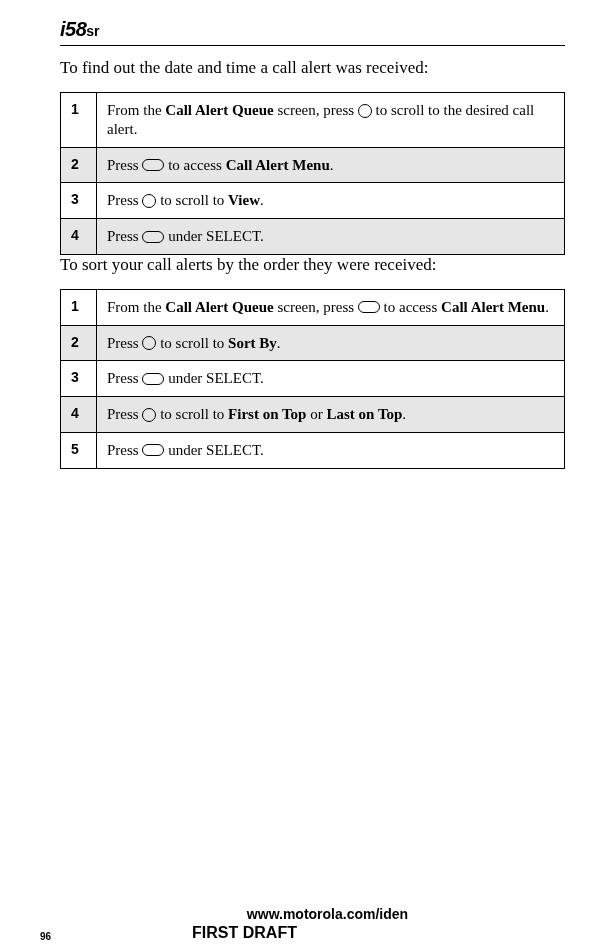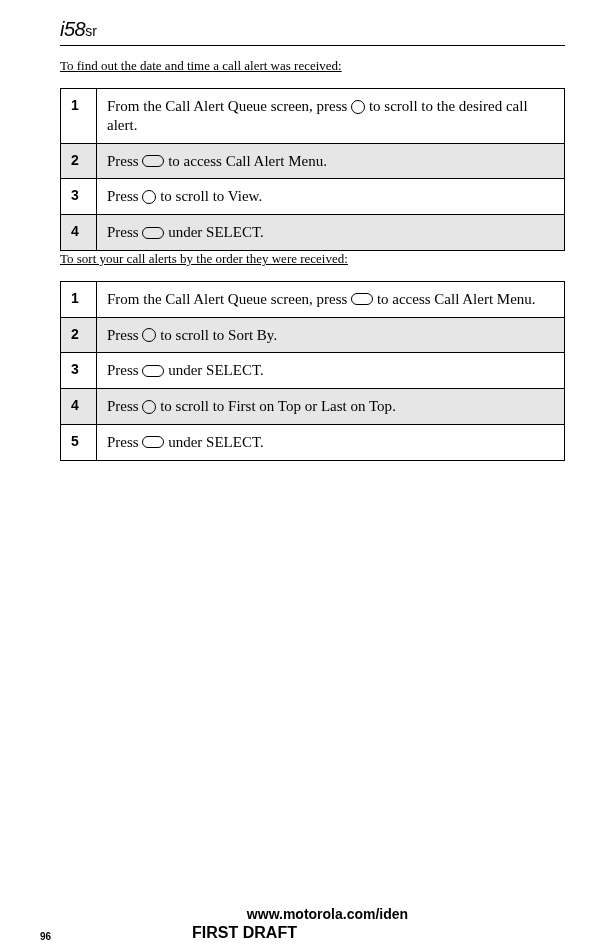--- a/index.html
+++ b/index.html
@@ -1,28 +1,28 @@
 <!DOCTYPE html>
 <html><head>
   <meta charset="utf-8">
   <style>
     * { box-sizing: border-box; margin: 0; padding: 0; }
     html, body { width: 615px; height: 950px; background: #fff; font-family: "Times New Roman", Times, serif; color: #000; }
     .page { width: 615px; height: 950px; position: relative; padding: 18px 50px 0 60px; }
-    .logo { font-family: Arial, Helvetica, sans-serif; font-weight: 400; font-style: italic; font-size: 20px; letter-spacing: -0.5px; }
+    .logo { font-family: Arial, Helvetica, sans-serif; font-weight: 700; font-style: italic; font-size: 20px; letter-spacing: -0.5px; }
     .logo .sr { font-size: 14px; font-style: normal; letter-spacing: 0; }
     .rule { border: none; border-top: 1.2px solid #000; margin: 4px 0 12px 0; }
     .h2 { font-family: Arial, Helvetica, sans-serif; font-style: italic; font-weight: 400; font-size: 18px; margin-bottom: 12px; }
     .h3 { font-family: Arial, Helvetica, sans-serif; font-style: italic; font-weight: 400; font-size: 17px; margin: 28px 0 12px 0; }
-    .intro { font-size: 13px; margin-bottom: 14px; text-decoration: underline; }
+    .intro { font-size: 17px; margin-bottom: 14px; }
     table.steps { width: 100%; border-collapse: collapse; border: 1px solid #000; table-layout: fixed; }
     table.steps td { border: 1px solid #000; padding: 8px 10px; vertical-align: top; font-size: 15px; line-height: 1.25; }
     table.steps tr.shade td { background: #e6e6e6; }
     table.steps td.num { width: 36px; font-family: Arial, Helvetica, sans-serif; font-weight: 700; font-size: 14px; }
-    .b { font-weight: 400; text-align: right; }
+    .b { font-weight: 700; text-align: right; }
     .key-oval { display: inline-block; width: 22px; height: 12px; border: 1px solid #000; border-radius: 7px; vertical-align: middle; position: relative; top: -1px; }
     .key-round { display: inline-block; width: 14px; height: 14px; border: 1px solid #000; border-radius: 50%; vertical-align: middle; position: relative; top: -1px; }
     .footer { position: absolute; bottom: 28px; left: 0; width: 615px; text-align: center; font-family: Arial, Helvetica, sans-serif; font-weight: 700; font-size: 14px; padding-left: 40px; }
     .pgnum { position: absolute; bottom: 8px; left: 40px; font-family: Arial, Helvetica, sans-serif; font-weight: 700; font-size: 10px; }
     .draft { position: absolute; bottom: 8px; left: 0; width: 489px; text-align: center; font-family: Arial, Helvetica, sans-serif; font-weight: 700; font-size: 16px; }
   </style>
 </head>
 <body>
 
 <div class="page">

